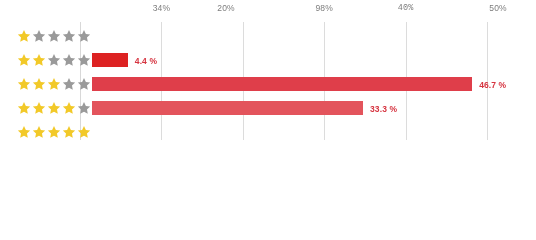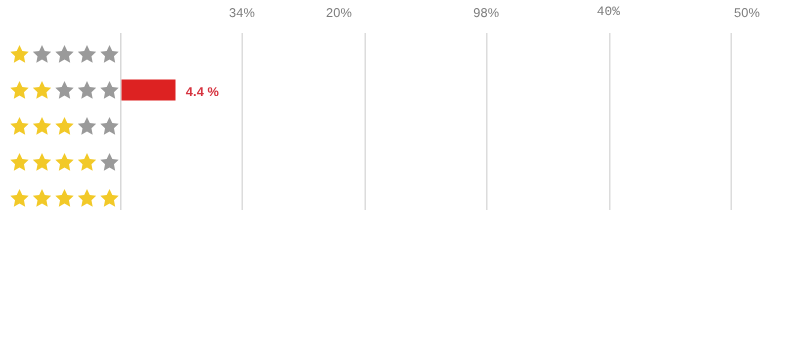--- a/index.html
+++ b/index.html
@@ -40,21 +40,21 @@
     top: 3px;
     font-size: 8.5px;
     color: #7d7d7d;
     transform: translateX(-50%);
     white-space: nowrap;
     letter-spacing: 0.1px;
   }
   
   .row {
     position: absolute;
-    left: 0;
+    left: 11px;
     width: 492px;
     height: 24px;
   }
   .stars {
     position: absolute;
     left: 6px;
     top: 0;
     height: 24px;
     display: flex;
     align-items: center;
@@ -166,39 +166,47 @@
           <span class="star"><svg viewBox="0 0 24 24" width="14" height="14" aria-hidden="true">
               <path fill="#f2c928" d="M12 1.6l3.2 6.9 7.3.9-5.4 5.1 1.4 7.4L12 18.3 5.5 21.9 6.9 14.5 1.5 9.4l7.3-.9z"></path>
             </svg></span>
           <span class="star"><svg viewBox="0 0 24 24" width="14" height="14" aria-hidden="true">
               <path fill="#9a9a9a" d="M12 1.6l3.2 6.9 7.3.9-5.4 5.1 1.4 7.4L12 18.3 5.5 21.9 6.9 14.5 1.5 9.4l7.3-.9z"></path>
             </svg></span>
           <span class="star"><svg viewBox="0 0 24 24" width="14" height="14" aria-hidden="true">
               <path fill="#9a9a9a" d="M12 1.6l3.2 6.9 7.3.9-5.4 5.1 1.4 7.4L12 18.3 5.5 21.9 6.9 14.5 1.5 9.4l7.3-.9z"></path>
             </svg></span>
         </div>
+        <div class="bar-wrap">
+          <div class="bar" style="width: 380.138px; background: rgb(223, 62, 74);"></div>
+          <div class="bar-label" style="left: 387.138px; color: rgb(214, 51, 63);">46.7 %</div>
+        </div>
       </div>
       <div class="row" style="top: 96px;">
         <div class="stars">
           <span class="star"><svg viewBox="0 0 24 24" width="14" height="14" aria-hidden="true">
               <path fill="#f2c928" d="M12 1.6l3.2 6.9 7.3.9-5.4 5.1 1.4 7.4L12 18.3 5.5 21.9 6.9 14.5 1.5 9.4l7.3-.9z"></path>
             </svg></span>
           <span class="star"><svg viewBox="0 0 24 24" width="14" height="14" aria-hidden="true">
               <path fill="#f2c928" d="M12 1.6l3.2 6.9 7.3.9-5.4 5.1 1.4 7.4L12 18.3 5.5 21.9 6.9 14.5 1.5 9.4l7.3-.9z"></path>
             </svg></span>
           <span class="star"><svg viewBox="0 0 24 24" width="14" height="14" aria-hidden="true">
               <path fill="#f2c928" d="M12 1.6l3.2 6.9 7.3.9-5.4 5.1 1.4 7.4L12 18.3 5.5 21.9 6.9 14.5 1.5 9.4l7.3-.9z"></path>
             </svg></span>
           <span class="star"><svg viewBox="0 0 24 24" width="14" height="14" aria-hidden="true">
               <path fill="#f2c928" d="M12 1.6l3.2 6.9 7.3.9-5.4 5.1 1.4 7.4L12 18.3 5.5 21.9 6.9 14.5 1.5 9.4l7.3-.9z"></path>
             </svg></span>
           <span class="star"><svg viewBox="0 0 24 24" width="14" height="14" aria-hidden="true">
               <path fill="#9a9a9a" d="M12 1.6l3.2 6.9 7.3.9-5.4 5.1 1.4 7.4L12 18.3 5.5 21.9 6.9 14.5 1.5 9.4l7.3-.9z"></path>
             </svg></span>
         </div>
+        <div class="bar-wrap">
+          <div class="bar" style="width: 271.062px; background: rgb(227, 84, 92);"></div>
+          <div class="bar-label" style="left: 278.062px; color: rgb(214, 51, 63);">33.3 %</div>
+        </div>
       </div>
       <div class="row" style="top: 120px;">
         <div class="stars">
           <span class="star"><svg viewBox="0 0 24 24" width="14" height="14" aria-hidden="true">
               <path fill="#f2c928" d="M12 1.6l3.2 6.9 7.3.9-5.4 5.1 1.4 7.4L12 18.3 5.5 21.9 6.9 14.5 1.5 9.4l7.3-.9z"></path>
             </svg></span>
           <span class="star"><svg viewBox="0 0 24 24" width="14" height="14" aria-hidden="true">
               <path fill="#f2c928" d="M12 1.6l3.2 6.9 7.3.9-5.4 5.1 1.4 7.4L12 18.3 5.5 21.9 6.9 14.5 1.5 9.4l7.3-.9z"></path>
             </svg></span>
           <span class="star"><svg viewBox="0 0 24 24" width="14" height="14" aria-hidden="true">

